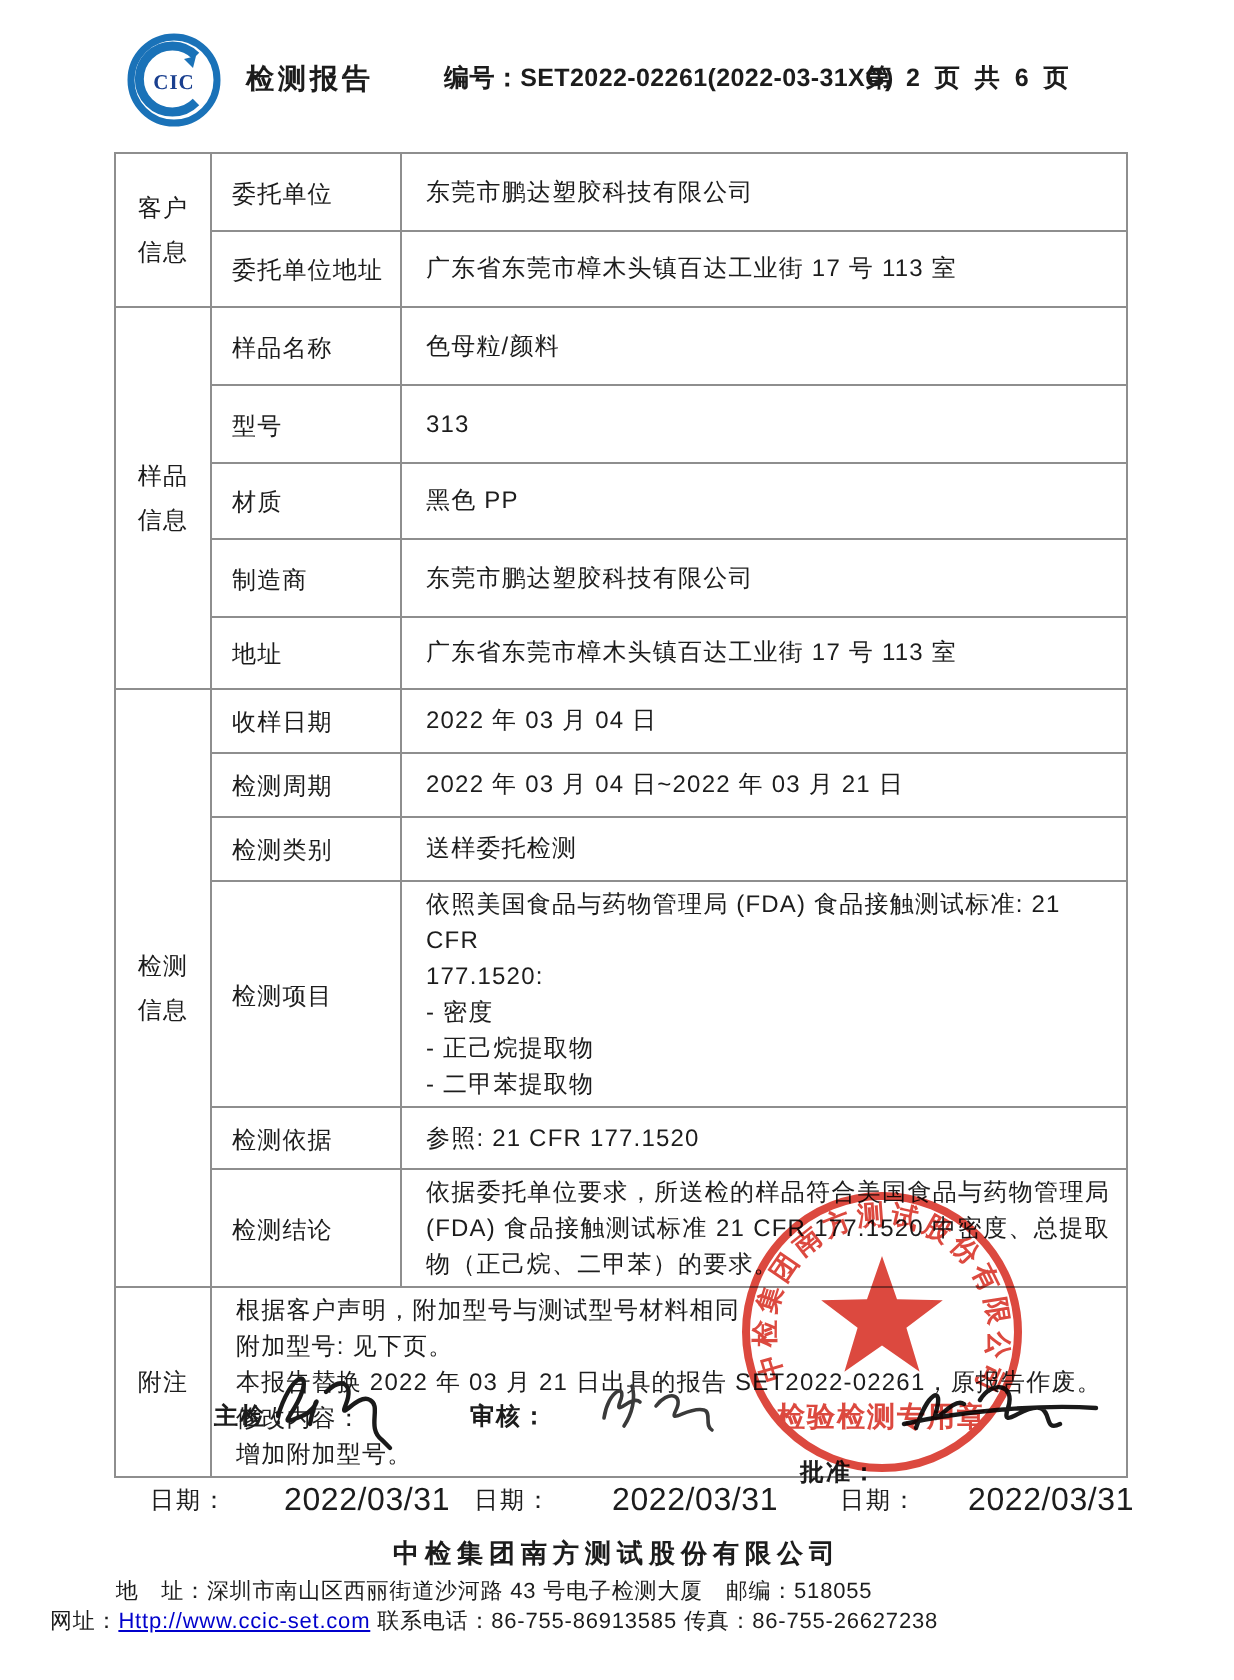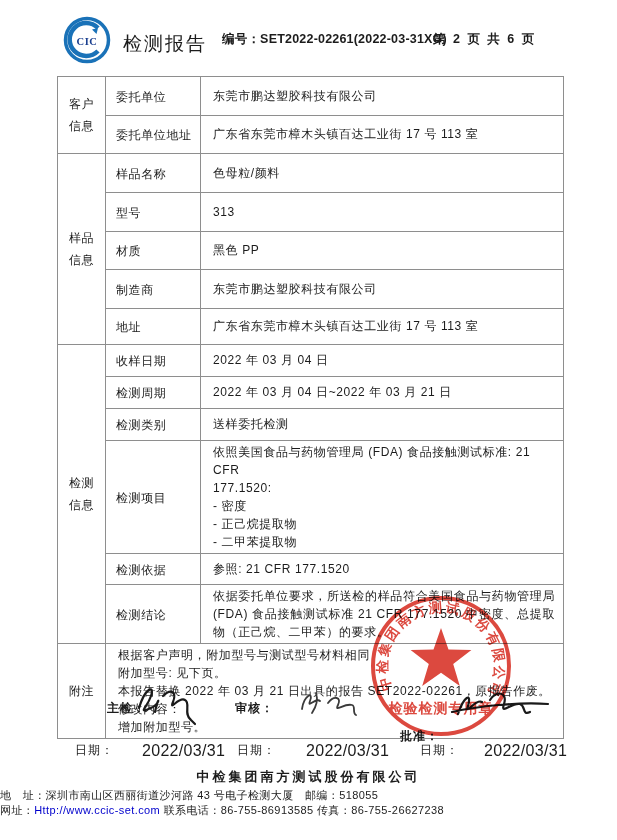--- a/index.html
+++ b/index.html
@@ -1,42 +1,42 @@
 <!DOCTYPE html>
 <html><head>
 <meta charset="utf-8">
 <style>
   html,body{margin:0;padding:0;background:#ffffff;}
   body{width:617px;height:840px;position:relative;overflow:hidden;
        font-family:"Liberation Sans",sans-serif;color:#1c1c1c;}
   .abs{position:absolute;}
   
-  .hdr-title{font-size:19px;font-weight:normal;letter-spacing:2px;}
+  .hdr-title{font-size:14px;font-weight:bold;letter-spacing:2px;}
   .hdr-no{font-size:12.5px;font-weight:bold;letter-spacing:.2px;}
   .hdr-page{font-size:12.5px;font-weight:bold;letter-spacing:2px;}
   
   table.report{border-collapse:collapse;table-layout:fixed;width:506px;}
   table.report td{border:1px solid #8e8e8e;font-size:12px;vertical-align:middle;
                   letter-spacing:.6px;}
   td.glabel{text-align:center;line-height:22px;padding:2px 6px;}
   td.field{padding:4px 4px 2px 10px;}
   td.value{padding:2px 8px 2px 12px;}
   .mline{line-height:18px;padding:3px 0;}
   .mline div{padding:0;}
   .just{text-align:justify;}
   
   .sig-label{font-size:12px;font-weight:bold;letter-spacing:1px;}
   .date-label{font-size:12px;letter-spacing:1px;}
   .date-val{font-size:16px;letter-spacing:.3px;}
   
   .stamp{pointer-events:none;mix-blend-mode:multiply;opacity:.92;}
   
   .foot-company{width:617px;text-align:center;font-size:13px;font-weight:bold;letter-spacing:3px;}
-  .foot-line{width:494px;font-size:11px;letter-spacing:.4px;}
-  .link{color:#0000cc;cursor:pointer;}
+  .foot-line{width:494px;text-align:center;font-size:11px;letter-spacing:.4px;}
+  .link{color:#0000cc;text-decoration:underline;cursor:pointer;}
 </style>
 </head>
 <body>
 
 <div class="abs" style="left:62px;top:15px;width:50px;height:50px;">
   <svg width="50" height="50" viewBox="0 0 50 50">
     <circle cx="25" cy="25" r="21.5" fill="none" stroke="#1a72b8" stroke-width="3.5"></circle>
     <path d="M36 13 A 16.5 16.5 0 1 0 36 36" fill="none" stroke="#1a72b8" stroke-width="4.5"></path>
     <path d="M36 13 l-6 1.5 l4.5 4.5 z" fill="#1a72b8"></path>
     <text x="25" y="29.5" text-anchor="middle" font-size="10.5" font-weight="bold" font-family="Liberation Serif, serif" fill="#1a3f8f" letter-spacing="0.5">CIC</text>

